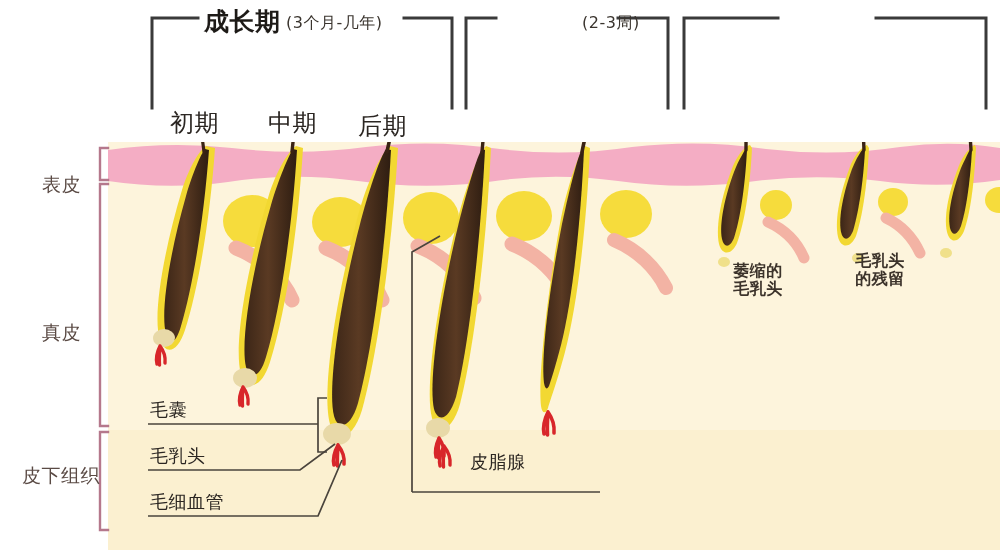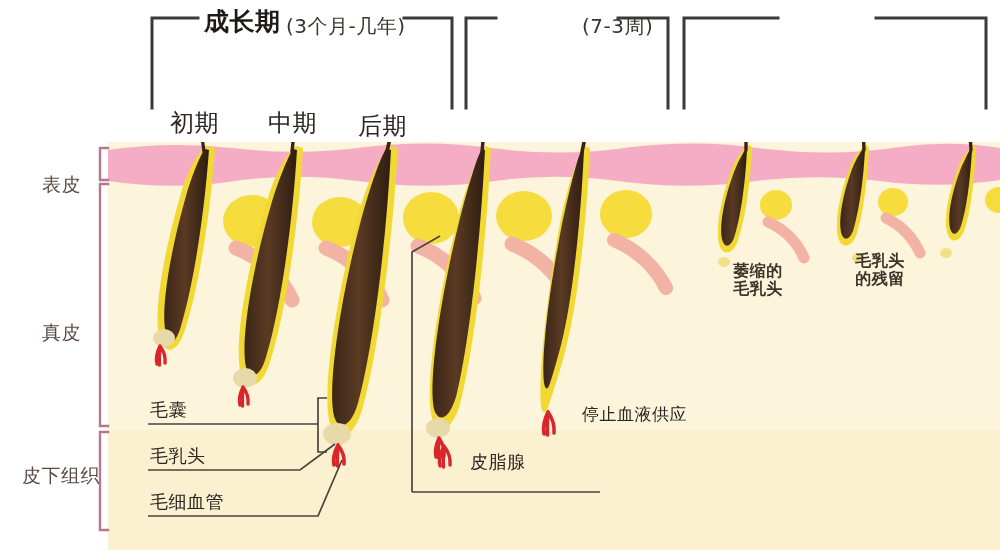--- a/index.html
+++ b/index.html
@@ -25,21 +25,21 @@
     color: #2b2622;
     font-family: "DejaVu Sans", "Liberation Sans", sans-serif;
     letter-spacing: 0.5px;
   }
   .phase-title {
     font-size: 25px;
     font-weight: 700;
     color: #1d1a17;
   }
   .phase-dur {
-    font-size: 20px;
+    font-size: 16px;
     font-weight: 400;
     color: #3a342e;
   }
   .stage-label {
     font-size: 24px;
     font-weight: 500;
     color: #2b2622;
   }
   .layer-label {
     font-size: 19px;
@@ -201,38 +201,37 @@
     </g>
 
     <g>
       <path d="M444,446 q-6,11 -4,20 M444,446 q7,9 6,19 M444,446 q-1,13 -0.5,21" stroke="#d8262a" stroke-width="3.4" fill="none" stroke-linecap="round"></path>
     </g>
   </svg>
 
   <div class="txt phase-title" style="left:204px; top:5px;">成长期</div>
   <div class="txt phase-dur" style="left:286px; top:13px;">(3个月-几年)</div>
 
-  <div class="txt phase-dur" style="left:582px; top:13px;">(7-3周)</div>
+  <div class="txt phase-dur" style="left:582px; top:13px;">(2-3周)</div>
 
 
   <div class="txt stage-label" style="left:170px; top:107px;">初期</div>
   <div class="txt stage-label" style="left:268px; top:107px;">中期</div>
   <div class="txt stage-label" style="left:358px; top:110px;">后期</div>
 
   <div class="txt layer-label" style="left:42px; top:152px;">表皮</div>
   <div class="txt layer-label" style="left:42px; top:300px;">真皮</div>
   <div class="txt layer-label" style="left:22px; top:443px;">皮下组织</div>
 
   <div class="txt callout-label" style="left:150px; top:398px;">毛囊</div>
   <div class="txt callout-label" style="left:150px; top:444px;">毛乳头</div>
   <div class="txt callout-label" style="left:150px; top:490px;">毛细血管</div>
 
   <div class="txt callout-label" style="left:470px; top:450px;">皮脂腺</div>
 
-  <div class="txt note-label" style="left:582px; top:403px;">停止血液供应</div>
 
 
   <div class="txt papilla-note" style="left:718px; top:262px; width:80px;">
     <div>萎缩的</div>
     <div>毛乳头</div>
   </div>
 
   <div class="txt papilla-note" style="left:840px; top:252px; width:80px;">
     <div>毛乳头</div>
     <div>的残留</div>

